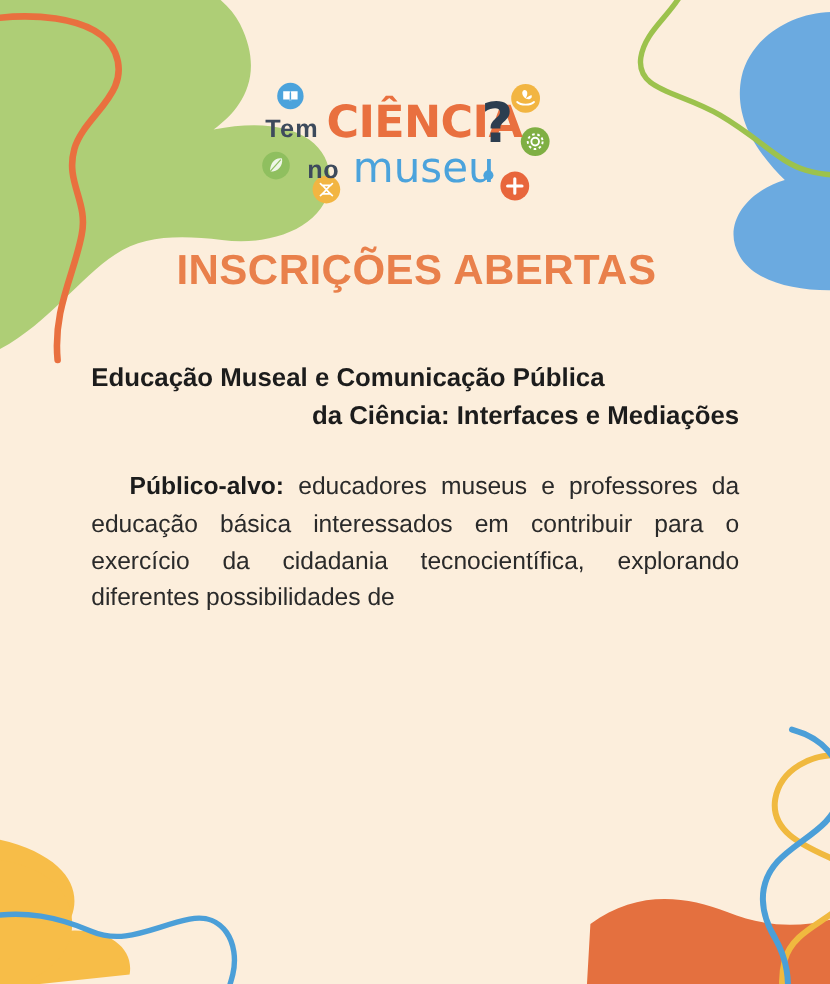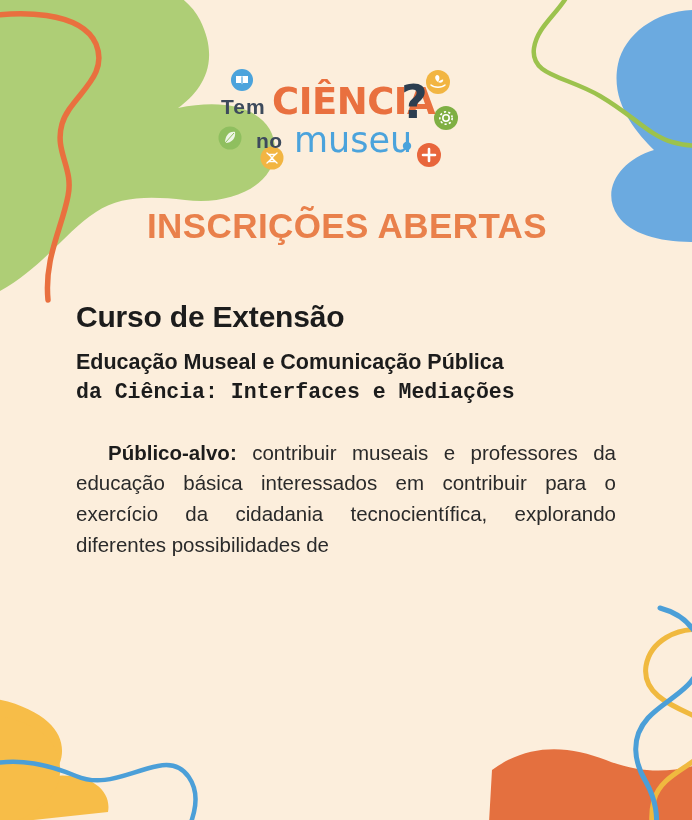--- a/index.html
+++ b/index.html
@@ -74,21 +74,21 @@
     margin: 0 0 12px 0;
   }
   #course-title {
     font-size: 21.5px;
     font-weight: bold;
     color: #1c1c1c;
     line-height: 1.42;
     text-align: justify;
     margin: 0 0 30px 0;
   }
-  #course-title .lastline { display: block; text-align: left; font-family: Liberation Mono, monospace; }
+  #course-title .lastline { display: block; text-align: right; }
   #audience {
     font-size: 20.5px;
     color: #2a2a2a;
     line-height: 1.5;
     text-align: justify;
     margin: 0;
   }
   #audience b { color: #1c1c1c; font-weight: bold; margin-left: 32px; }
   #audience .lastline { display: block; text-align: left; }
 
@@ -195,29 +195,28 @@
         <text x="78" y="90" font-family="'DejaVu Sans', sans-serif" font-size="35" fill="#4BA3DC" letter-spacing="0">museu</text>
 
         <circle cx="191" cy="84" r="4.2" fill="#4BA3DC"></circle>
       </svg>
     </div>
 
     <div id="headline">INSCRIÇÕES ABERTAS</div>
 
     <div id="text-block">
 
-      <div id="course-label">Curso de Extensão</div>
 
       <div id="course-title">
         <span>Educação Museal e Comunicação Pública</span>
         <span class="lastline">da Ciência: Interfaces e Mediações</span>
       </div>
 
       <div id="audience">
-        <b>Público-alvo:</b><span> contribuir museais e professores</span>
+        <b>Público-alvo:</b><span> educadores museus e professores</span>
         <span>da educação básica interessados em contribuir</span>
         <span>para o exercício da cidadania tecnocientífica,</span>
         <span>explorando diferentes possibilidades de</span>
       </div>
     </div>
 
     <div id="footer-logos">
 
       
       

